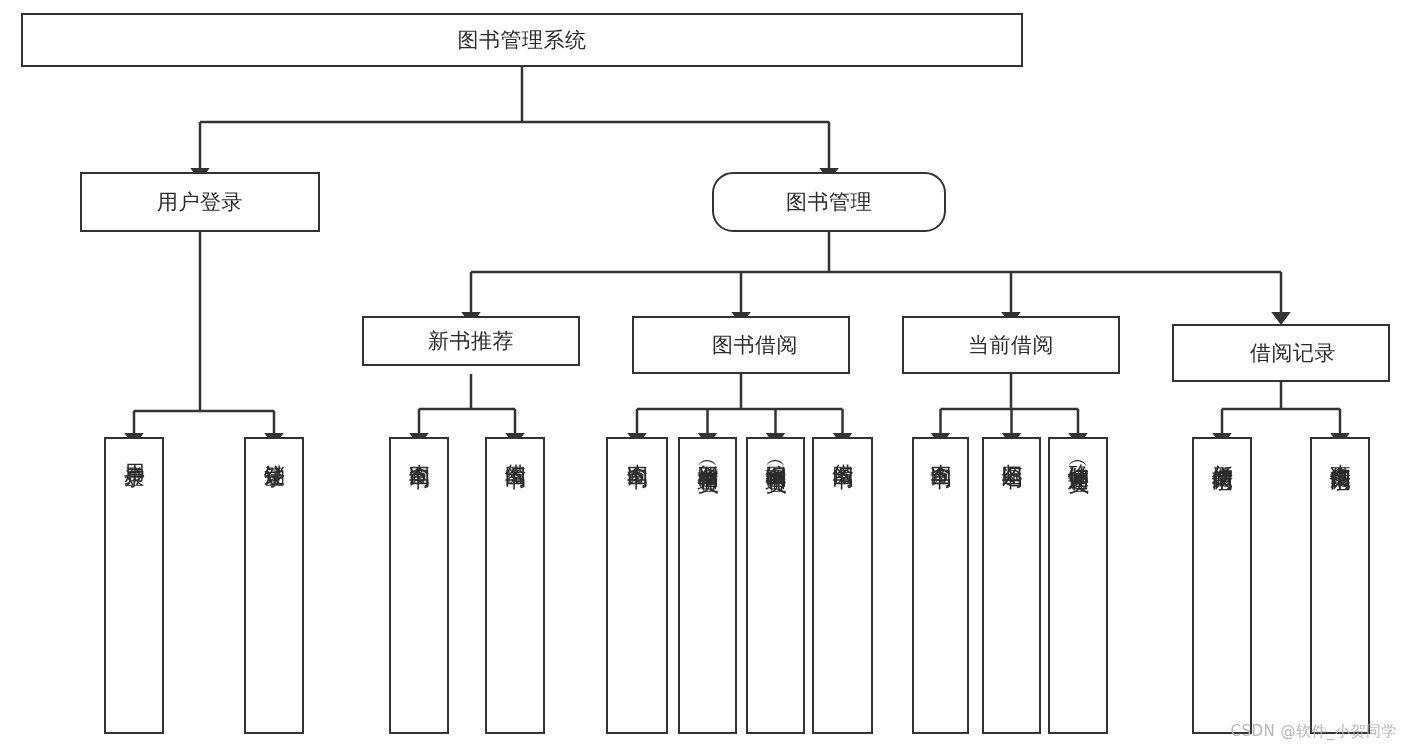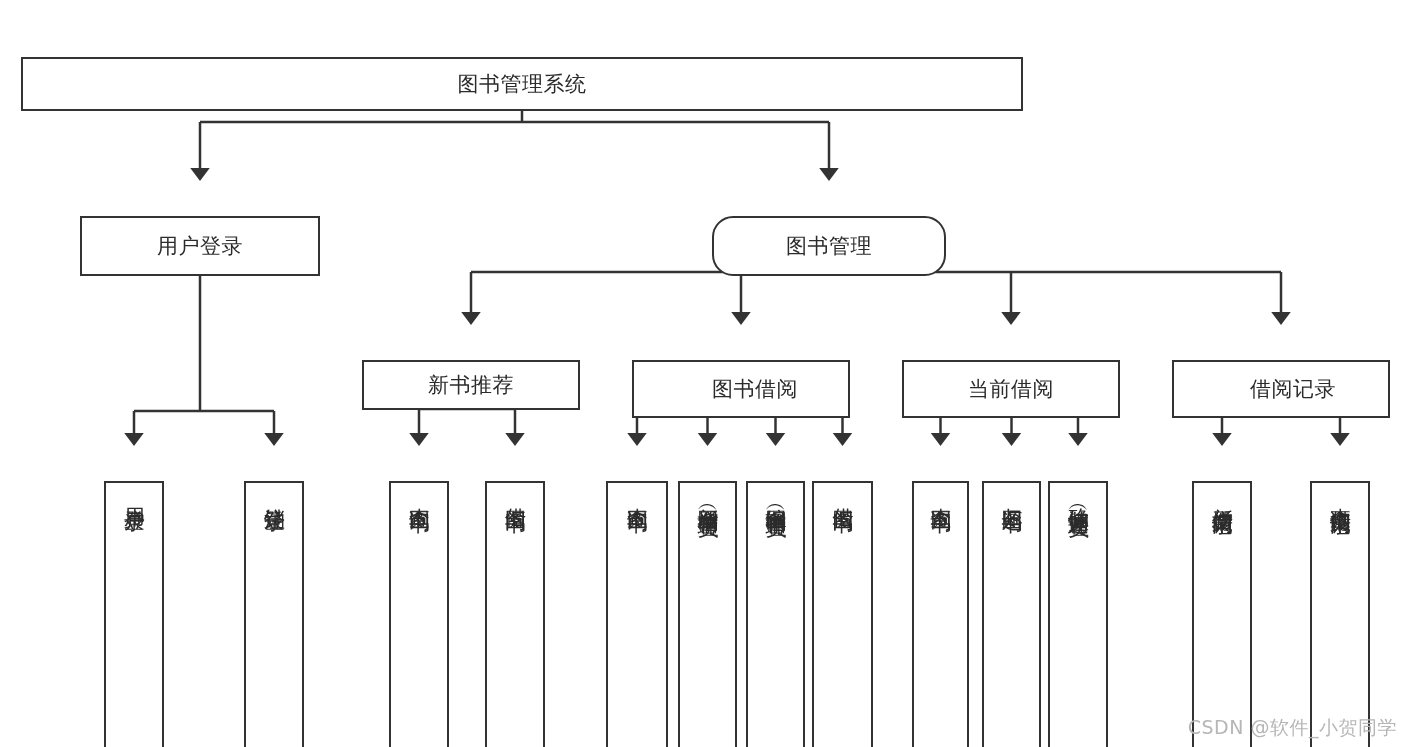--- a/index.html
+++ b/index.html
@@ -28,21 +28,20 @@
   }
   .node {
     position: absolute;
     box-sizing: border-box;
     background: #ffffff;
     border: 2.5px solid #333333;
     display: flex;
     align-items: center;
     justify-content: center;
     z-index: 2;
-    margin-top: 44px;
   }
   .node .label {
     color: #2b2b2b;
     font-size: 21px;
     line-height: 1.18;
     letter-spacing: 0.5px;
     white-space: nowrap;
     text-align: center;
   }
   
@@ -56,21 +55,21 @@
     text-orientation: upright;
     font-size: 21px;
     line-height: 1.1;
     letter-spacing: 1.5px;
     white-space: nowrap;
   }
   #watermark {
     position: absolute;
     right: 8px;
     bottom: 6px;
-    font-size: 19px;
+    font-size: 15px;
     color: #b6b6b6;
     letter-spacing: 0.5px;
     z-index: 5;
     white-space: nowrap;
     font-family: "DejaVu Sans", "Liberation Sans", sans-serif;
   }
 </style>
 </head>
 <body>
 
@@ -131,21 +130,21 @@
       </div>
       <div class="node" style="left: 362px; top: 316px; width: 218px; height: 50px;">
         <span class="label">新书推荐</span>
       </div>
       <div class="node" style="left: 632px; top: 316px; width: 218px; height: 58px; padding-left: 28px;">
         <span class="label">图书借阅</span>
       </div>
       <div class="node" style="left: 902px; top: 316px; width: 218px; height: 58px;">
         <span class="label">当前借阅</span>
       </div>
-      <div class="node" style="left: 1172px; top: 316px; width: 218px; height: 58px; padding-left: 24px;">
+      <div class="node" style="left: 1172px; top: 324px; width: 218px; height: 58px; padding-left: 24px;">
         <span class="label">借阅记录</span>
       </div>
       <div class="node vertical" style="left: 104px; top: 437px; width: 60px; height: 297px;">
         <span class="label">用户登录</span>
       </div>
       <div class="node vertical" style="left: 244px; top: 437px; width: 60px; height: 297px;">
         <span class="label">注销登录</span>
       </div>
       <div class="node vertical" style="left: 389px; top: 437px; width: 60px; height: 297px;">
         <span class="label">查询图书</span>

